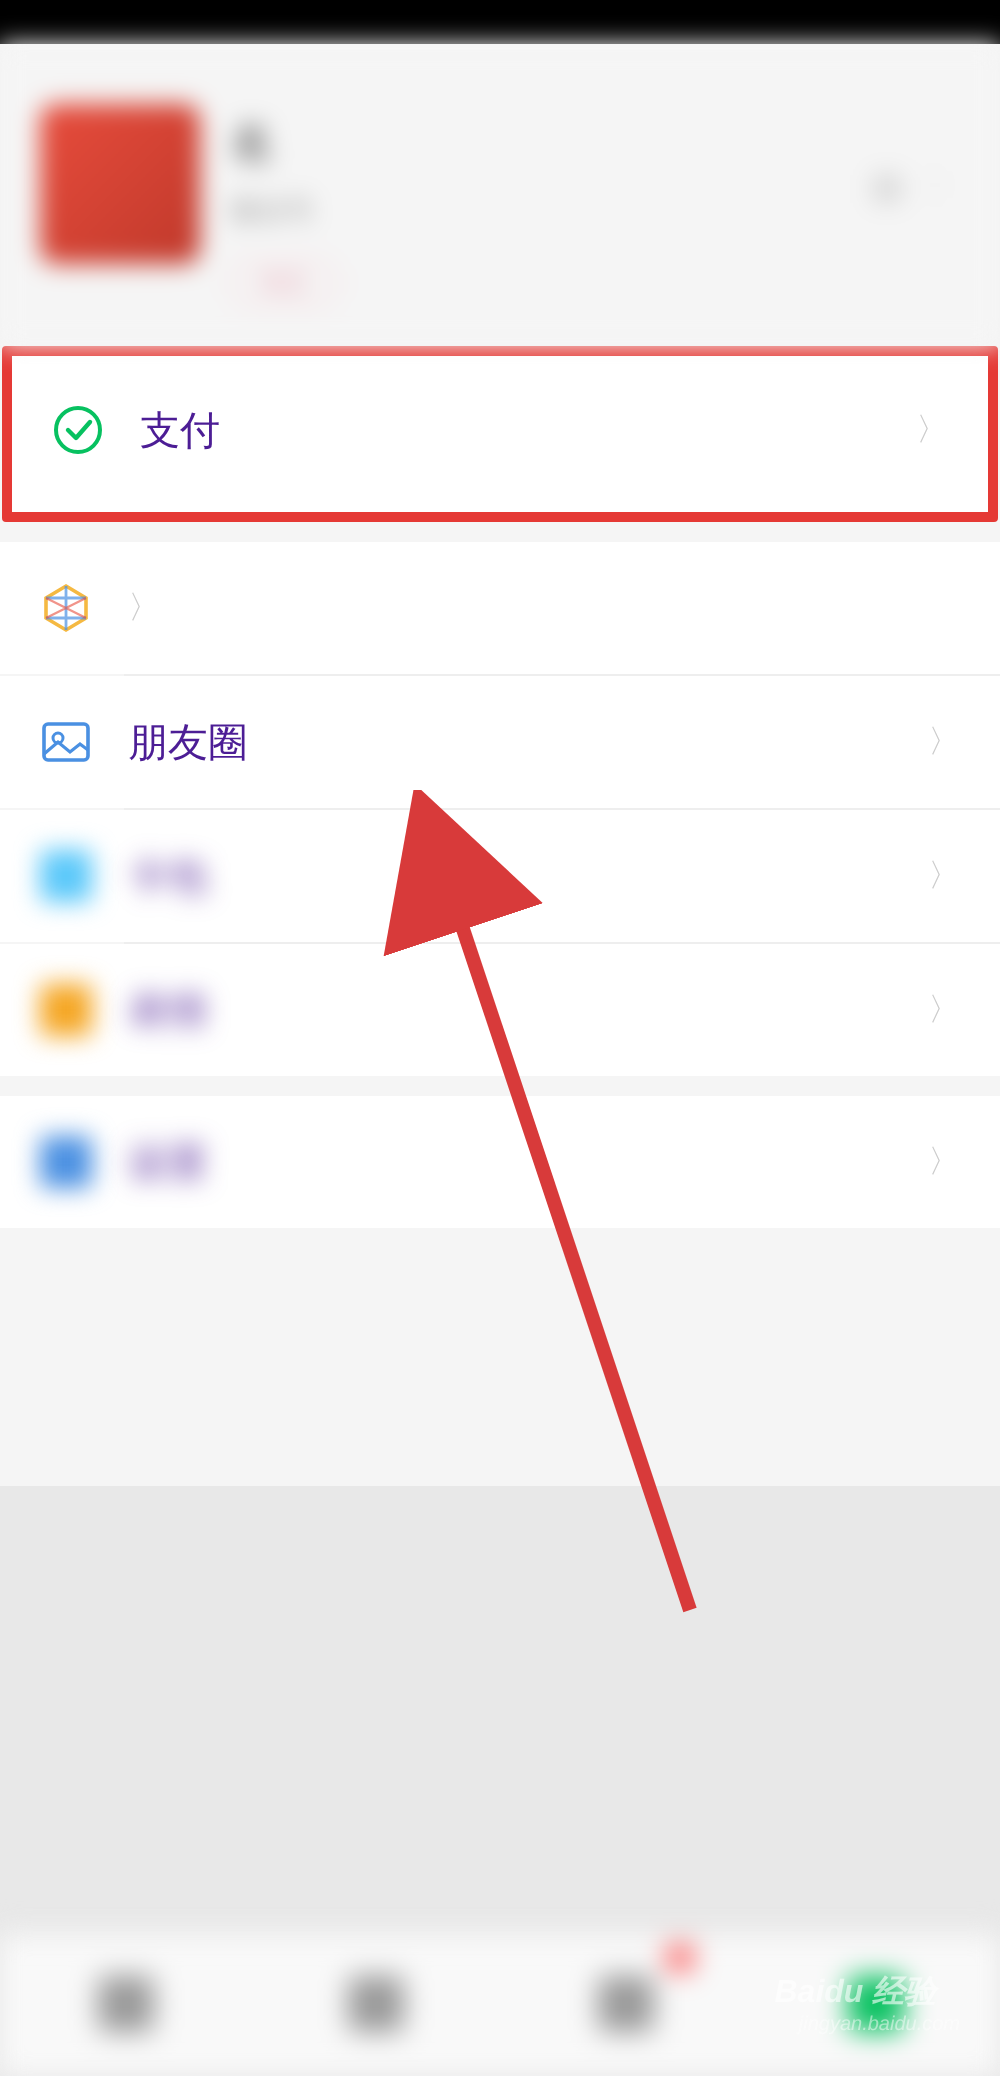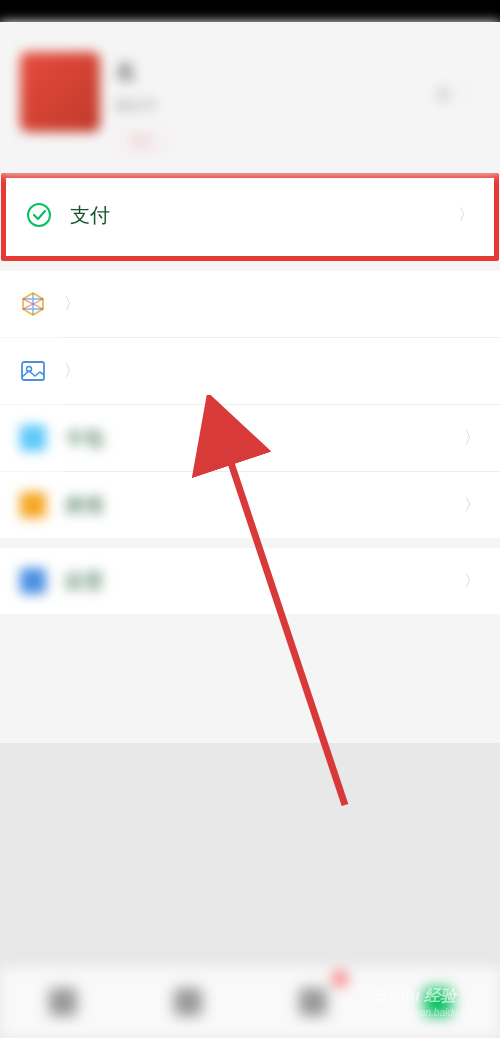--- a/index.html
+++ b/index.html
@@ -106,21 +106,21 @@
       height: 26px;
       margin-right: 18px;
       flex-shrink: 0;
       display: flex;
       align-items: center;
       justify-content: center;
     }
     .menu-label {
       flex: 1;
       font-size: 20px;
-      color: #14532d;
+      color: #4c1d95;
     }
     .chevron {
       color: #ccc;
       font-size: 16px;
     }
     
     .bottom-area {
       position: absolute;
       bottom: 0;
       width: 100%;
@@ -173,21 +173,21 @@
       pointer-events: none;
     }
     
     .watermark {
       position: absolute;
       bottom: 20px;
       right: 20px;
       color: rgba(255,255,255,0.6);
       font-size: 14px;
       font-style: italic;
-      text-align: left;
+      text-align: center;
     }
     .watermark-logo {
       font-size: 16px;
       font-weight: bold;
     }
     .watermark-sub {
       font-size: 10px;
       opacity: 0.8;
       margin-left: 24px;
     }
@@ -241,20 +241,21 @@
   <div class="menu-separator"></div>
 
   <div class="menu-item">
     <div class="menu-icon">
       <svg width="26" height="26" viewBox="0 0 26 26">
         <rect x="2" y="4" width="22" height="18" rx="2" fill="none" stroke="#4a90e2" stroke-width="1.8"></rect>
         <circle cx="9" cy="11" r="2.5" fill="none" stroke="#4a90e2" stroke-width="1.5"></circle>
         <path d="M2 19 L9 13 L15 18 L20 14 L24 17" fill="none" stroke="#4a90e2" stroke-width="1.6"></path>
       </svg>
     </div>
+    <div class="menu-label">朋友圈</div>
     <span class="chevron">〉</span>
   </div>
   <div class="menu-separator"></div>
 
   <div class="menu-item blurred">
     <div class="menu-icon" style="background:#5ac8fa;border-radius:3px;"></div>
     <div class="menu-label">卡包</div>
     <span class="chevron">〉</span>
   </div>
   <div class="menu-separator"></div>

